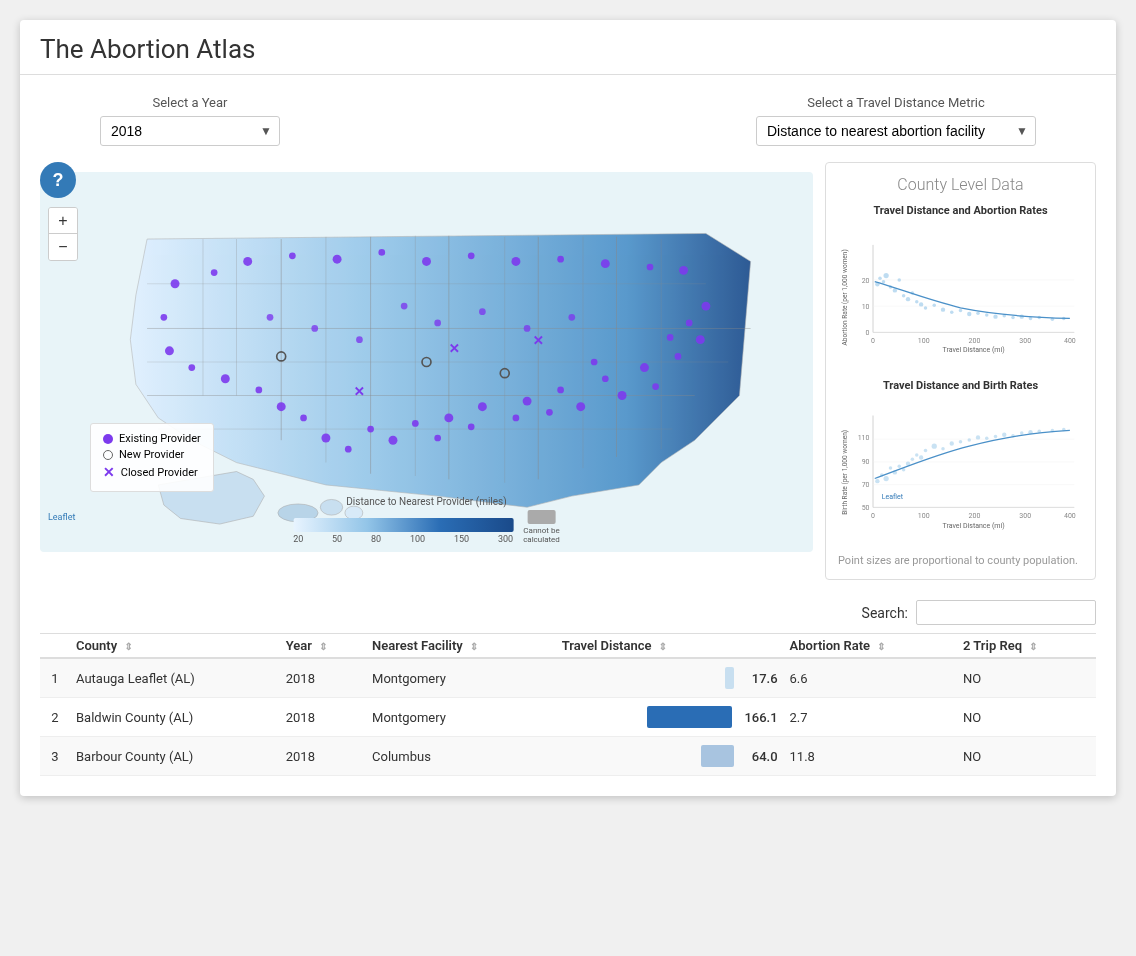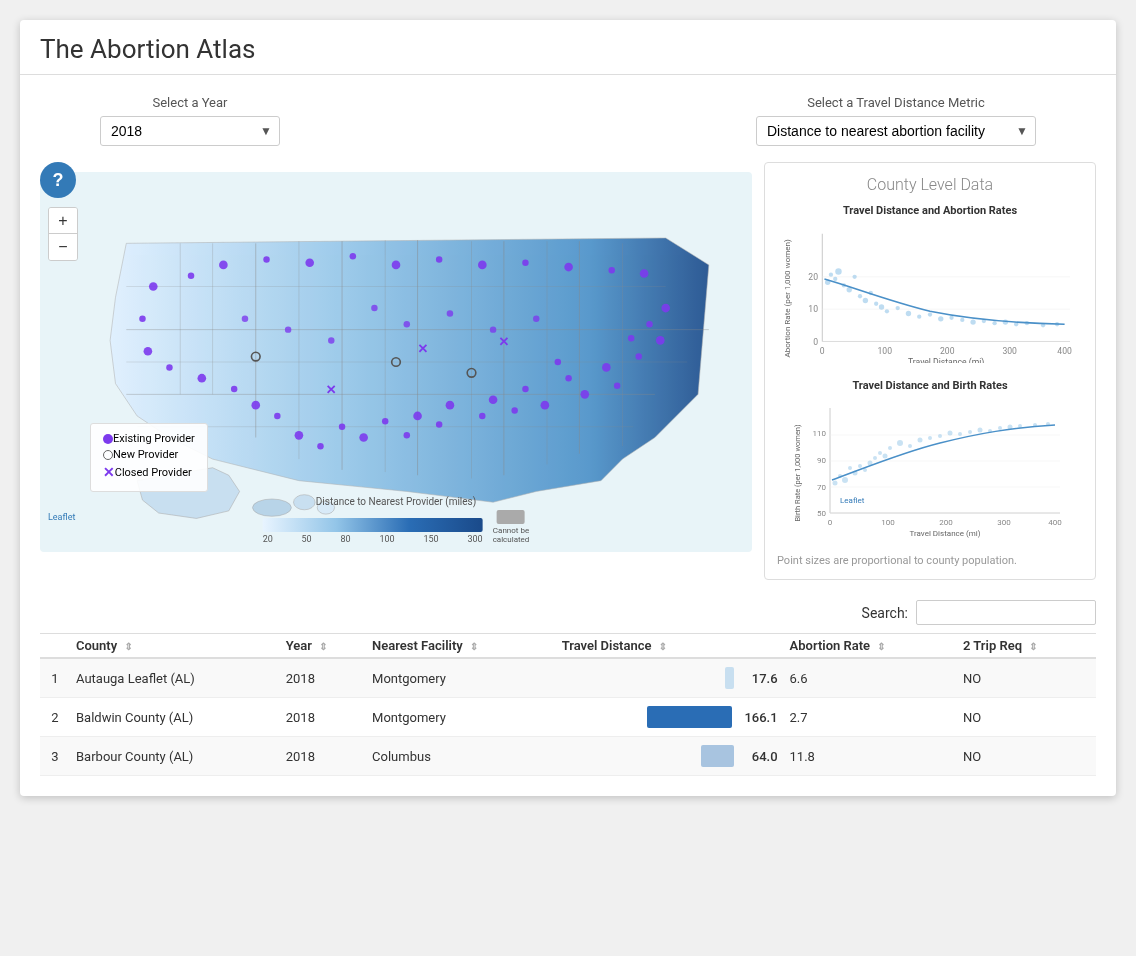--- a/index.html
+++ b/index.html
@@ -168,20 +168,21 @@
       left: 50px;
       background: rgba(255,255,255,0.9);
       border: 1px solid #ddd;
       border-radius: 3px;
       padding: 8px 12px;
       font-size: 11px;
     }
     .legend-item {
       display: flex;
       align-items: center;
+      gap: 6px;
       margin-bottom: 3px;
     }
     .legend-dot {
       width: 10px;
       height: 10px;
       border-radius: 50%;
     }
     .legend-circle {
       width: 10px;
       height: 10px;
@@ -237,21 +238,21 @@
       background: #aaa;
       border-radius: 2px;
     }
     .color-scale-cannot-label {
       font-size: 8px;
       color: #555;
       text-align: center;
       margin-top: 2px;
     }
     .charts-section {
-      width: 332px;
+      width: 271px;
       background: #fff;
       border: 1px solid #ddd;
       border-radius: 4px;
       padding: 12px;
     }
     .charts-section-title {
       text-align: center;
       font-size: 16px;
       color: #888;
       margin-bottom: 10px;

